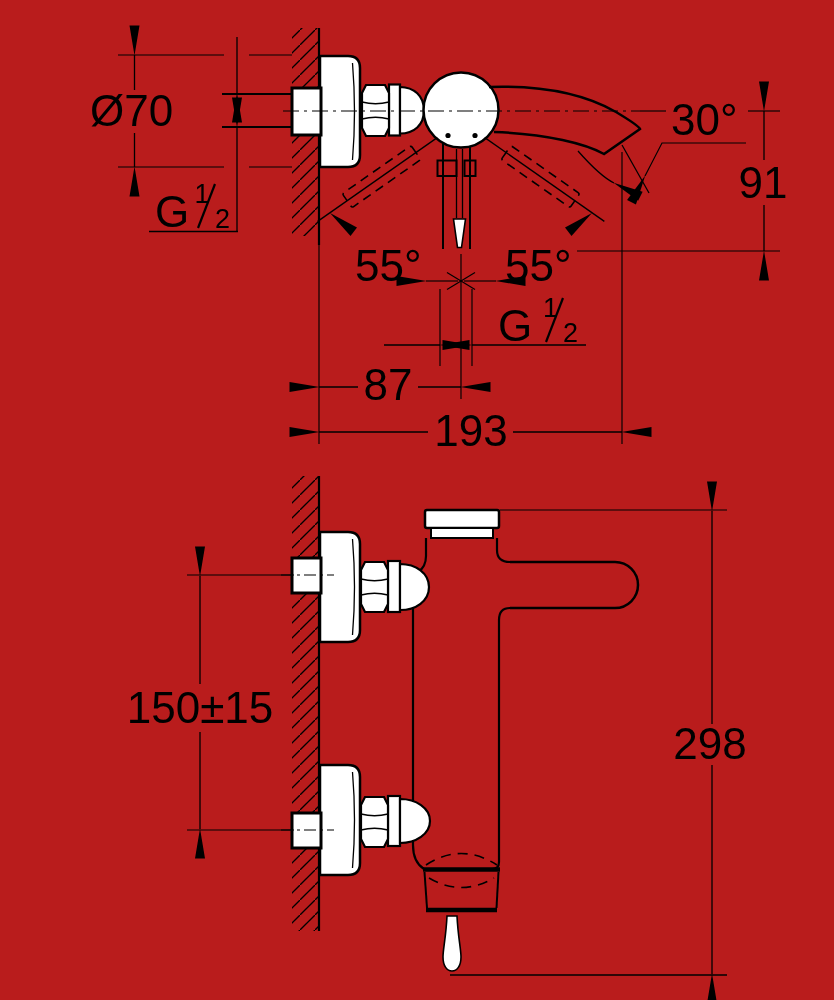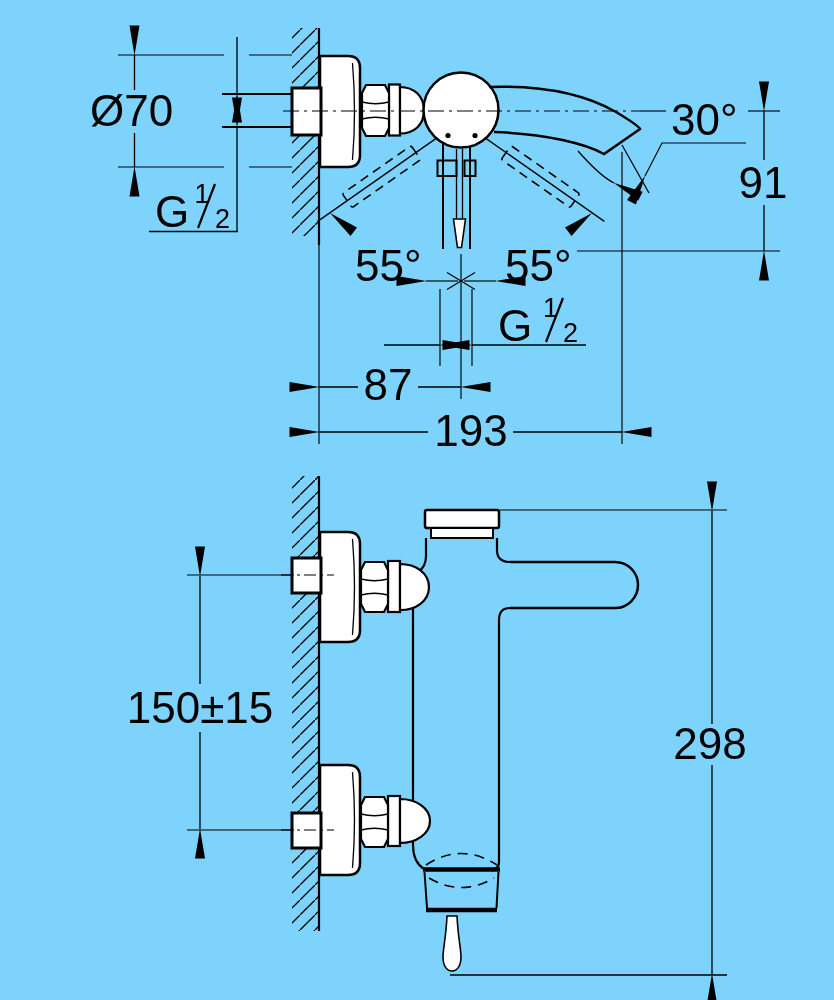--- a/index.html
+++ b/index.html
@@ -4,21 +4,21 @@
 <style>
   html, body {
     margin: 0;
     padding: 0;
     background: #ffffff;
   }
   #stage {
     width: 834px;
     height: 1000px;
     position: relative;
-    background: #7dd3fc;
+    background: #b91c1c;
     overflow: hidden;
   }
   svg { display: block; }
   
   .ln   { stroke: #000; fill: none; }
   .s1   { stroke-width: 1.15px; }
   .s13  { stroke-width: 1.3px; }
   .s16  { stroke-width: 1.6px; }
   .s2   { stroke-width: 2px; }
   .s22  { stroke-width: 2.2px; }

